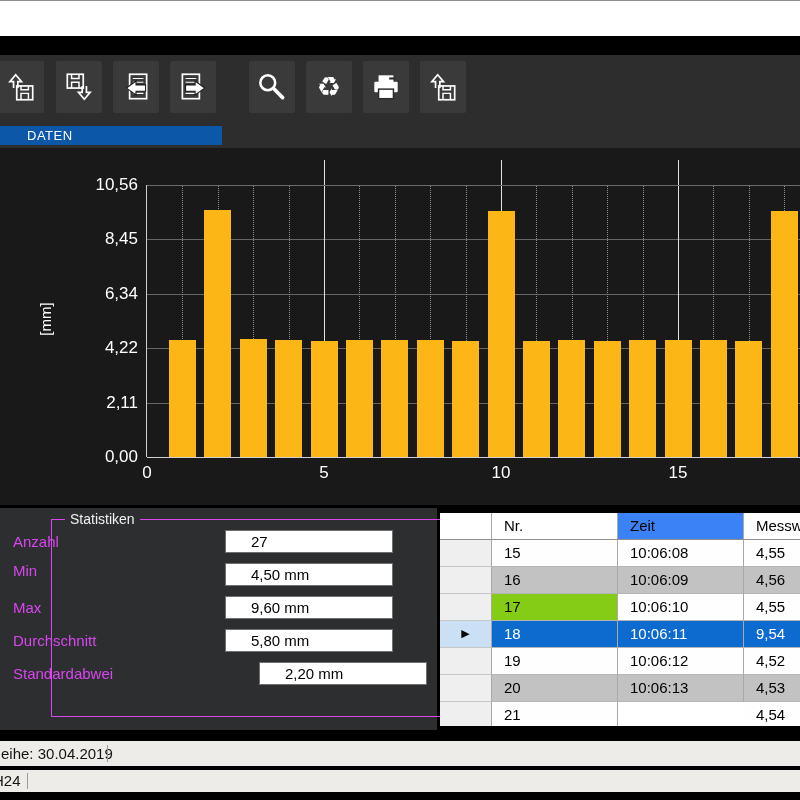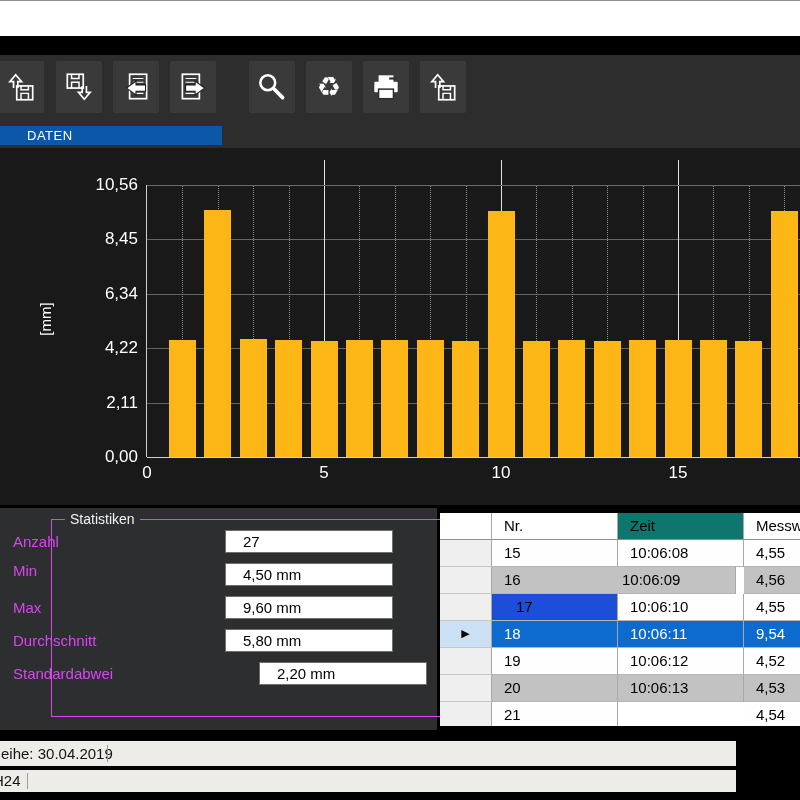--- a/index.html
+++ b/index.html
@@ -33,28 +33,28 @@
   .xtick{position:absolute;color:#fff;font-size:17px;text-align:center;width:44px;}
   #y-axis-title{position:absolute;left:14px;top:160px;width:68px;height:22px;color:#fff;font-size:15px;
                 text-align:center;transform:rotate(-90deg);}
 
   
   #stats-region{left:0;top:508px;width:437px;height:222px;background:#2c2e2f;}
   #stats-box{position:absolute;left:3px;top:11px;width:426px;height:196px;border:1px solid #d946ef;margin-left:48px;}
   #stats-title{position:absolute;left:13px;top:3px;background:#2c2e2f;padding:0 5px;color:#f0f0f0;font-size:14px;}
   .stat-label{position:absolute;left:13px;color:#d946ef;font-size:15px;}
   .stat-input{position:absolute;left:225px;width:168px;height:23px;background:#fff;border:1px solid #6f6f6f;
-              box-sizing:border-box;color:#000;font-size:15px;line-height:21px;padding-left:17px;}
+              box-sizing:border-box;color:#000;font-size:15px;line-height:21px;padding-left:25px;}
 
   
   #table-region{left:440px;top:513px;width:360px;height:213px;background:#fff;overflow:hidden;}
   .tcell{position:absolute;box-sizing:border-box;font-size:15px;overflow:hidden;white-space:nowrap;}
 
   
-  .statusbar{left:0;width:736px;background:#edece8;color:#141414;font-size:15px;overflow:hidden;}
+  .statusbar{left:0;width:800px;background:#edece8;color:#141414;font-size:15px;overflow:hidden;}
   #status1{top:741px;height:25px;line-height:25px;}
   #status2{top:770px;height:22px;line-height:22px;}
   .status-sep{position:absolute;width:0;border-left:1px solid #9a9a9a;}
 </style>
 </head>
 <body>
 
 <div class="abs" id="top-white"></div>
 <div class="abs" id="strip-black-1"></div>
 
@@ -202,32 +202,32 @@
     <div class="stat-input" style="top: 88px;">9,60 mm</div>
     <div class="stat-label" style="top: 124px;">Durchschnitt</div>
     <div class="stat-input" style="top: 121px;">5,80 mm</div>
     <div class="stat-label" style="top: 157px;">Standardabwei</div>
     <div class="stat-input" style="top: 154px; margin-left: 34px;">2,20 mm</div>
   </div>
 
 <div class="abs" id="table-region">
     <div class="tcell" style="left: 0px; top: 0px; width: 52px; height: 27px; background: rgb(255, 255, 255); border-right: 1px solid rgb(168, 168, 168); border-bottom: 1px solid rgb(143, 143, 143);"></div>
     <div class="tcell" style="left: 52px; top: 0px; width: 126px; height: 27px; background: rgb(255, 255, 255); color: rgb(0, 0, 0); line-height: 26px; padding-left: 12px; border-right: 1px solid rgb(168, 168, 168); border-bottom: 1px solid rgb(143, 143, 143);">Nr.</div>
-    <div class="tcell" style="left: 178px; top: 0px; width: 126px; height: 27px; background: #0f766e; color: rgb(0, 0, 0); line-height: 26px; padding-left: 12px; border-right: 1px solid rgb(168, 168, 168); border-bottom: 1px solid rgb(143, 143, 143);">Zeit</div>
+    <div class="tcell" style="left: 178px; top: 0px; width: 126px; height: 27px; background: #3b82f6; color: rgb(0, 0, 0); line-height: 26px; padding-left: 12px; border-right: 1px solid rgb(168, 168, 168); border-bottom: 1px solid rgb(143, 143, 143);">Zeit</div>
     <div class="tcell" style="left: 304px; top: 0px; width: 126px; height: 27px; background: rgb(255, 255, 255); color: rgb(0, 0, 0); line-height: 26px; padding-left: 12px; border-right: 1px solid rgb(168, 168, 168); border-bottom: 1px solid rgb(143, 143, 143);">Messwert</div>
     <div class="tcell" style="left: 0px; top: 27px; width: 52px; height: 27px; background: rgb(239, 239, 239); border-right: 1px solid rgb(168, 168, 168); border-bottom: 1px solid rgb(198, 198, 198); line-height: 25px; text-align: center; font-size: 11px; color: rgb(0, 0, 0);"></div>
     <div class="tcell" style="left: 52px; top: 27px; width: 126px; height: 27px; background: rgb(254, 254, 254); color: rgb(0, 0, 0); line-height: 26px; padding-left: 12px; border-right: 1px solid rgb(168, 168, 168); border-bottom: 1px solid rgb(181, 181, 181);">15</div>
     <div class="tcell" style="left: 178px; top: 27px; width: 126px; height: 27px; background: rgb(254, 254, 254); color: rgb(0, 0, 0); line-height: 26px; padding-left: 12px; border-right: 1px solid rgb(168, 168, 168); border-bottom: 1px solid rgb(181, 181, 181);">10:06:08</div>
     <div class="tcell" style="left: 304px; top: 27px; width: 126px; height: 27px; background: rgb(254, 254, 254); color: rgb(0, 0, 0); line-height: 26px; padding-left: 12px; border-right: 1px solid rgb(168, 168, 168); border-bottom: 1px solid rgb(181, 181, 181);">4,55</div>
     <div class="tcell" style="left: 0px; top: 54px; width: 52px; height: 27px; background: rgb(239, 239, 239); border-right: 1px solid rgb(168, 168, 168); border-bottom: 1px solid rgb(198, 198, 198); line-height: 25px; text-align: center; font-size: 11px; color: rgb(0, 0, 0);"></div>
     <div class="tcell" style="left: 52px; top: 54px; width: 126px; height: 27px; background: rgb(194, 194, 194); color: rgb(0, 0, 0); line-height: 26px; padding-left: 12px; border-right: 1px solid rgb(168, 168, 168); border-bottom: 1px solid rgb(181, 181, 181);">16</div>
-    <div class="tcell" style="left: 170px; top: 54px; width: 126px; height: 27px; background: rgb(194, 194, 194); color: rgb(0, 0, 0); line-height: 26px; padding-left: 12px; border-right: 1px solid rgb(168, 168, 168); border-bottom: 1px solid rgb(181, 181, 181);">10:06:09</div>
+    <div class="tcell" style="left: 178px; top: 54px; width: 126px; height: 27px; background: rgb(194, 194, 194); color: rgb(0, 0, 0); line-height: 26px; padding-left: 12px; border-right: 1px solid rgb(168, 168, 168); border-bottom: 1px solid rgb(181, 181, 181);">10:06:09</div>
     <div class="tcell" style="left: 304px; top: 54px; width: 126px; height: 27px; background: rgb(194, 194, 194); color: rgb(0, 0, 0); line-height: 26px; padding-left: 12px; border-right: 1px solid rgb(168, 168, 168); border-bottom: 1px solid rgb(181, 181, 181);">4,56</div>
     <div class="tcell" style="left: 0px; top: 81px; width: 52px; height: 27px; background: rgb(239, 239, 239); border-right: 1px solid rgb(168, 168, 168); border-bottom: 1px solid rgb(198, 198, 198); line-height: 25px; text-align: center; font-size: 11px; color: rgb(0, 0, 0);"></div>
-    <div class="tcell" style="left: 52px; top: 81px; width: 126px; height: 27px; background: #1d4ed8; color: rgb(0, 0, 0); line-height: 26px; padding-left: 24px; border-right: 1px solid rgb(168, 168, 168); border-bottom: 1px solid rgb(181, 181, 181);">17</div>
+    <div class="tcell" style="left: 52px; top: 81px; width: 126px; height: 27px; background: #84cc16; color: rgb(0, 0, 0); line-height: 26px; padding-left: 12px; border-right: 1px solid rgb(168, 168, 168); border-bottom: 1px solid rgb(181, 181, 181);">17</div>
     <div class="tcell" style="left: 178px; top: 81px; width: 126px; height: 27px; background: rgb(254, 254, 254); color: rgb(0, 0, 0); line-height: 26px; padding-left: 12px; border-right: 1px solid rgb(168, 168, 168); border-bottom: 1px solid rgb(181, 181, 181);">10:06:10</div>
     <div class="tcell" style="left: 304px; top: 81px; width: 126px; height: 27px; background: rgb(254, 254, 254); color: rgb(0, 0, 0); line-height: 26px; padding-left: 12px; border-right: 1px solid rgb(168, 168, 168); border-bottom: 1px solid rgb(181, 181, 181);">4,55</div>
     <div class="tcell" style="left: 0px; top: 108px; width: 52px; height: 27px; background: rgb(203, 224, 245); border-right: 1px solid rgb(168, 168, 168); border-bottom: 1px solid rgb(198, 198, 198); line-height: 25px; text-align: center; font-size: 11px; color: rgb(0, 0, 0);">▶</div>
     <div class="tcell" style="left: 52px; top: 108px; width: 126px; height: 27px; background: rgb(13, 107, 208); color: rgb(255, 255, 255); line-height: 26px; padding-left: 12px; border-right: 1px solid rgb(168, 168, 168); border-bottom: 1px solid rgb(181, 181, 181);">18</div>
     <div class="tcell" style="left: 178px; top: 108px; width: 126px; height: 27px; background: rgb(13, 107, 208); color: rgb(255, 255, 255); line-height: 26px; padding-left: 12px; border-right: 1px solid rgb(168, 168, 168); border-bottom: 1px solid rgb(181, 181, 181);">10:06:11</div>
     <div class="tcell" style="left: 304px; top: 108px; width: 126px; height: 27px; background: rgb(13, 107, 208); color: rgb(255, 255, 255); line-height: 26px; padding-left: 12px; border-right: 1px solid rgb(168, 168, 168); border-bottom: 1px solid rgb(181, 181, 181);">9,54</div>
     <div class="tcell" style="left: 0px; top: 135px; width: 52px; height: 27px; background: rgb(239, 239, 239); border-right: 1px solid rgb(168, 168, 168); border-bottom: 1px solid rgb(198, 198, 198); line-height: 25px; text-align: center; font-size: 11px; color: rgb(0, 0, 0);"></div>
     <div class="tcell" style="left: 52px; top: 135px; width: 126px; height: 27px; background: rgb(254, 254, 254); color: rgb(0, 0, 0); line-height: 26px; padding-left: 12px; border-right: 1px solid rgb(168, 168, 168); border-bottom: 1px solid rgb(181, 181, 181);">19</div>
     <div class="tcell" style="left: 178px; top: 135px; width: 126px; height: 27px; background: rgb(254, 254, 254); color: rgb(0, 0, 0); line-height: 26px; padding-left: 12px; border-right: 1px solid rgb(168, 168, 168); border-bottom: 1px solid rgb(181, 181, 181);">10:06:12</div>
     <div class="tcell" style="left: 304px; top: 135px; width: 126px; height: 27px; background: rgb(254, 254, 254); color: rgb(0, 0, 0); line-height: 26px; padding-left: 12px; border-right: 1px solid rgb(168, 168, 168); border-bottom: 1px solid rgb(181, 181, 181);">4,52</div>

